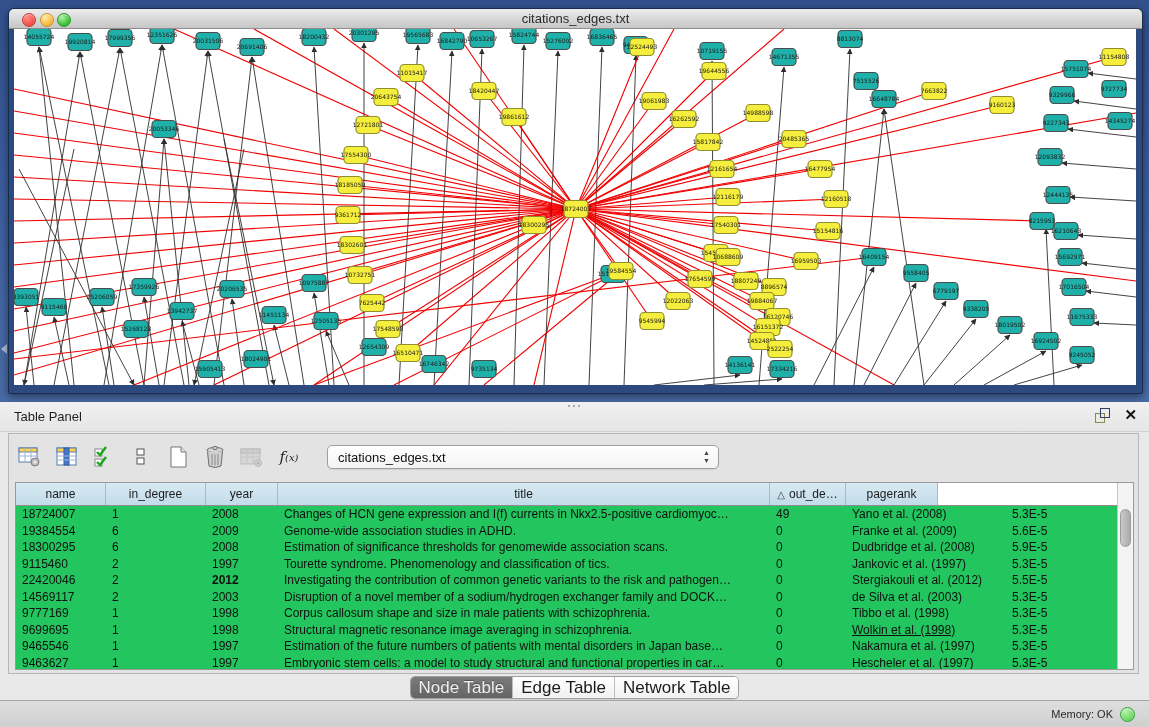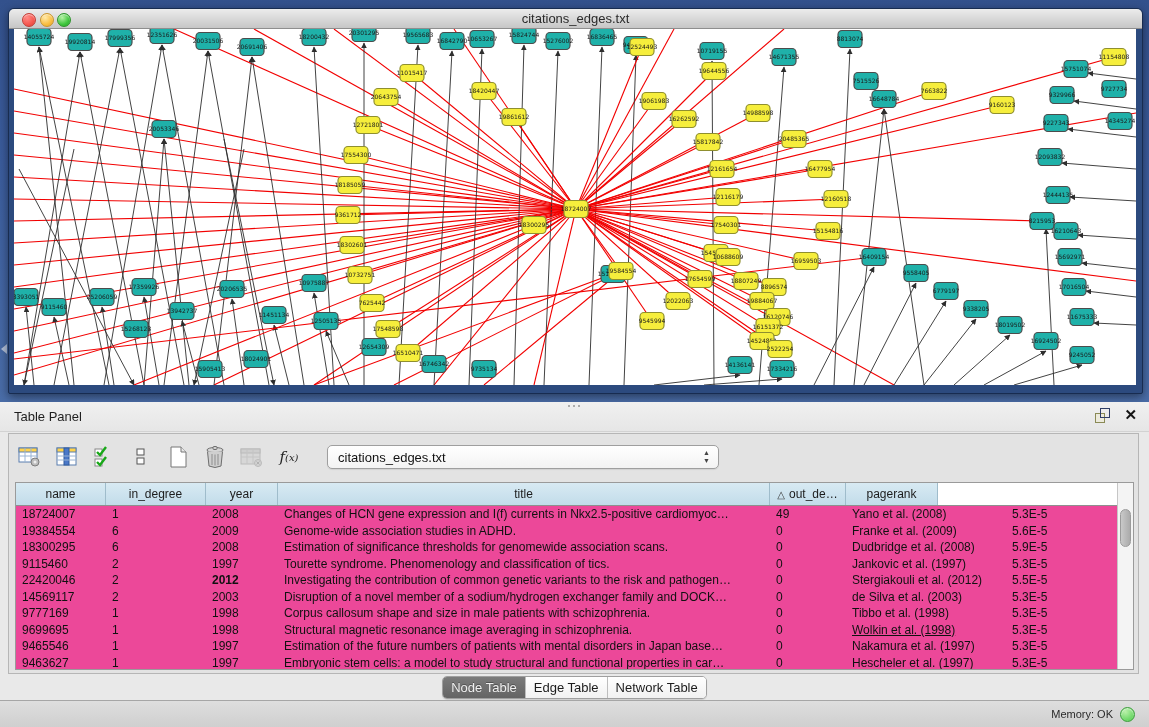--- a/index.html
+++ b/index.html
@@ -35,32 +35,32 @@
 
   .panel-inner{position:absolute;left:8px;top:31px;width:1131px;height:241px;background:#e3e3e3;border:1px solid #b6b6b6;box-sizing:border-box;}
   .toolbar{position:absolute;left:8px;top:6px;height:34px;display:flex;align-items:center;gap:11px;}
   .tb-icon{width:26px;height:26px;display:flex;align-items:center;justify-content:center;cursor:pointer;}
   .fx-icon{font-family:"DejaVu Serif",serif;font-style:italic;font-size:15px;color:#222;}
   .fx-icon small{font-size:10px;}
   .tb-select{margin-left:14px;width:390px;height:22px;border:1px solid #9f9f9f;border-radius:5px;background:linear-gradient(180deg,#ffffff,#f3f3f3);position:relative;display:flex;align-items:center;box-shadow:0 1px 1px rgba(0,0,0,.08);cursor:pointer;}
   .tb-select .val{font-size:13px;color:#111;padding-left:10px;}
   .tb-select .arrows{position:absolute;right:8px;top:3px;font-size:7px;color:#444;line-height:8px;text-align:center;}
 
-  .datatable{position:absolute;left:6px;top:48px;width:1119px;height:188px;background:#ec4899;border:1px solid #9a9a9a;box-sizing:border-box;overflow:hidden;}
+  .datatable{position:absolute;left:6px;top:48px;width:1119px;height:188px;background:#22c55e;border:1px solid #9a9a9a;box-sizing:border-box;overflow:hidden;}
   .thead{display:flex;height:22px;border-bottom:1px solid #8f8f8f;background:#fff;}
   .th{background:linear-gradient(180deg,#d8eaf3,#c2dcea);border-right:1px solid #9fbccb;font-size:12px;color:#1c1c1c;display:flex;align-items:center;justify-content:center;box-sizing:border-box;white-space:nowrap;overflow:hidden;cursor:pointer;}
   .th .sortg{margin-right:4px;font-size:10px;color:#3b3b3b;}
   .trow{display:flex;height:16.5px;align-items:center;}
   .td{font-size:12px;color:#111;box-sizing:border-box;padding-left:6px;white-space:nowrap;overflow:hidden;}
   .vscroll{position:absolute;right:0;top:0;bottom:0;width:15px;background:#f4f4f4;border-left:1px solid #c6c6c6;}
   .vthumb{position:absolute;left:2px;right:2px;top:26px;height:36px;border-radius:6px;background:linear-gradient(90deg,#c9c9c9,#ababab);border:1px solid #9b9b9b;cursor:pointer;}
 
   .tabs{position:absolute;left:0;top:274px;width:100%;display:flex;justify-content:center;}
   .seg{display:flex;height:21px;border:1px solid #9f9f9f;border-radius:5px;overflow:hidden;background:#fdfdfd;box-shadow:0 1px 1px rgba(0,0,0,.12);}
-  .seg .tab{font-size:13px;color:#1c1c1c;padding:0 8px;display:flex;align-items:center;border-right:1px solid #bdbdbd;cursor:pointer;background:linear-gradient(180deg,#ffffff,#f1f1f1);}
+  .seg .tab{font-size:17px;color:#1c1c1c;padding:0 8px;display:flex;align-items:center;border-right:1px solid #bdbdbd;cursor:pointer;background:linear-gradient(180deg,#ffffff,#f1f1f1);}
   .seg .tab:last-child{border-right:none;}
   .seg .tab.sel{background:linear-gradient(180deg,#7b7b7b,#646464);color:#efefef;text-shadow:0 -1px 0 rgba(0,0,0,.3);}
 
   .statusbar{position:absolute;left:0;top:298px;width:100%;height:27px;background:linear-gradient(180deg,#dedede,#cfcfcf);border-top:1px solid #a6a6a6;box-sizing:border-box;padding-left:31px;}
   .status-right{position:absolute;right:14px;top:0;height:100%;display:flex;align-items:center;gap:7px;}
   .mem-label{font-size:11px;color:#2a2a2a;}
   .mem-dot{width:13px;height:13px;border-radius:50%;border:1px solid #3a9e3a;box-shadow:inset 0 1px 2px rgba(255,255,255,.7);}
 </style>
 </head>
 <body>

